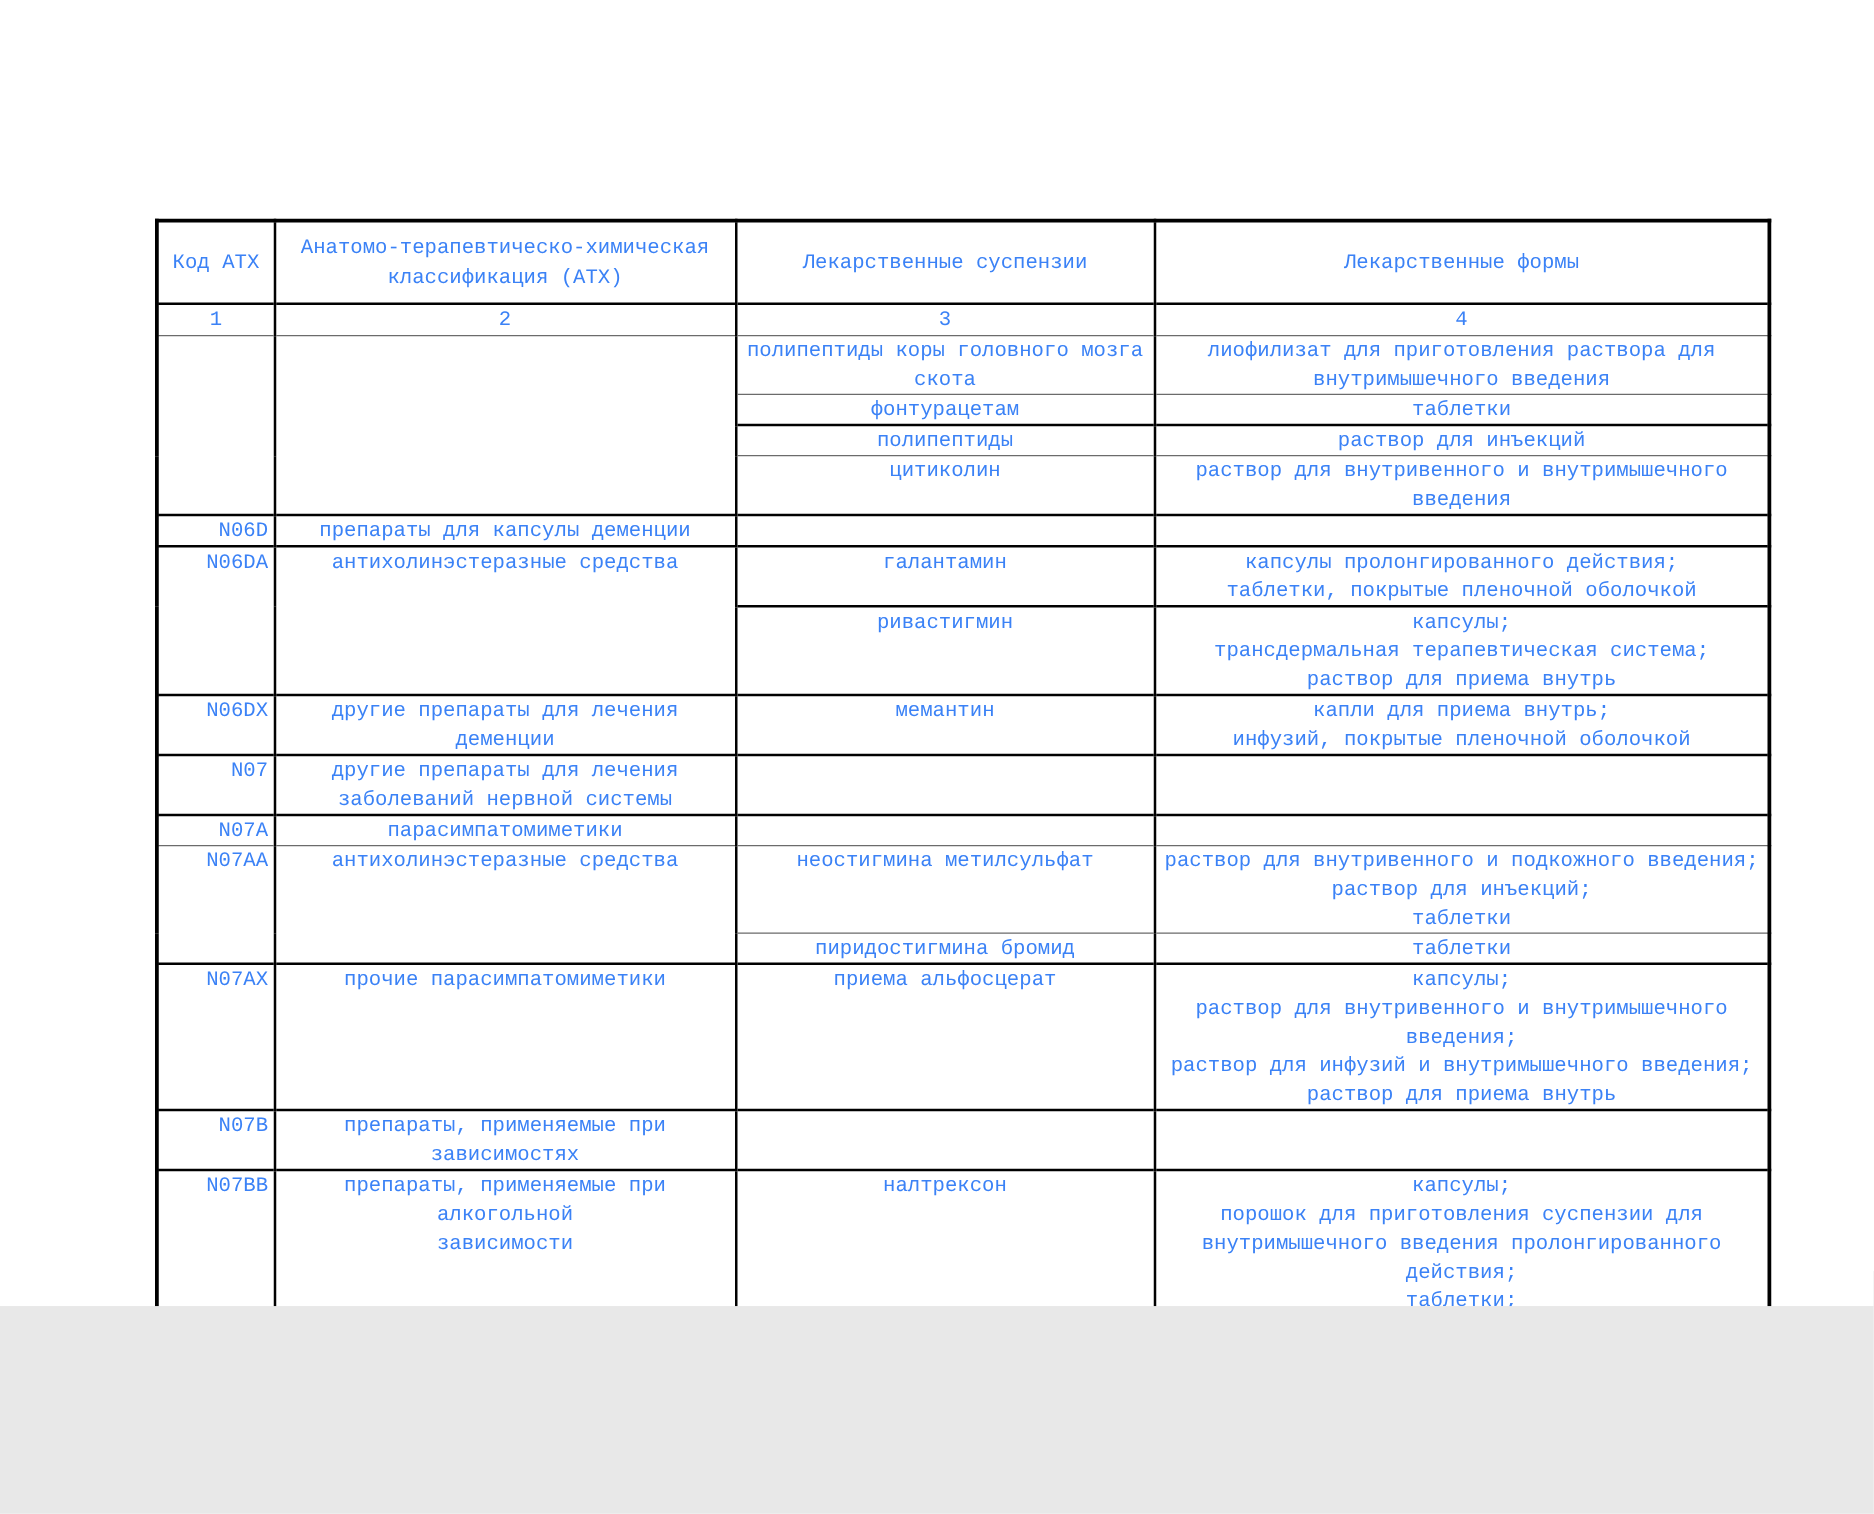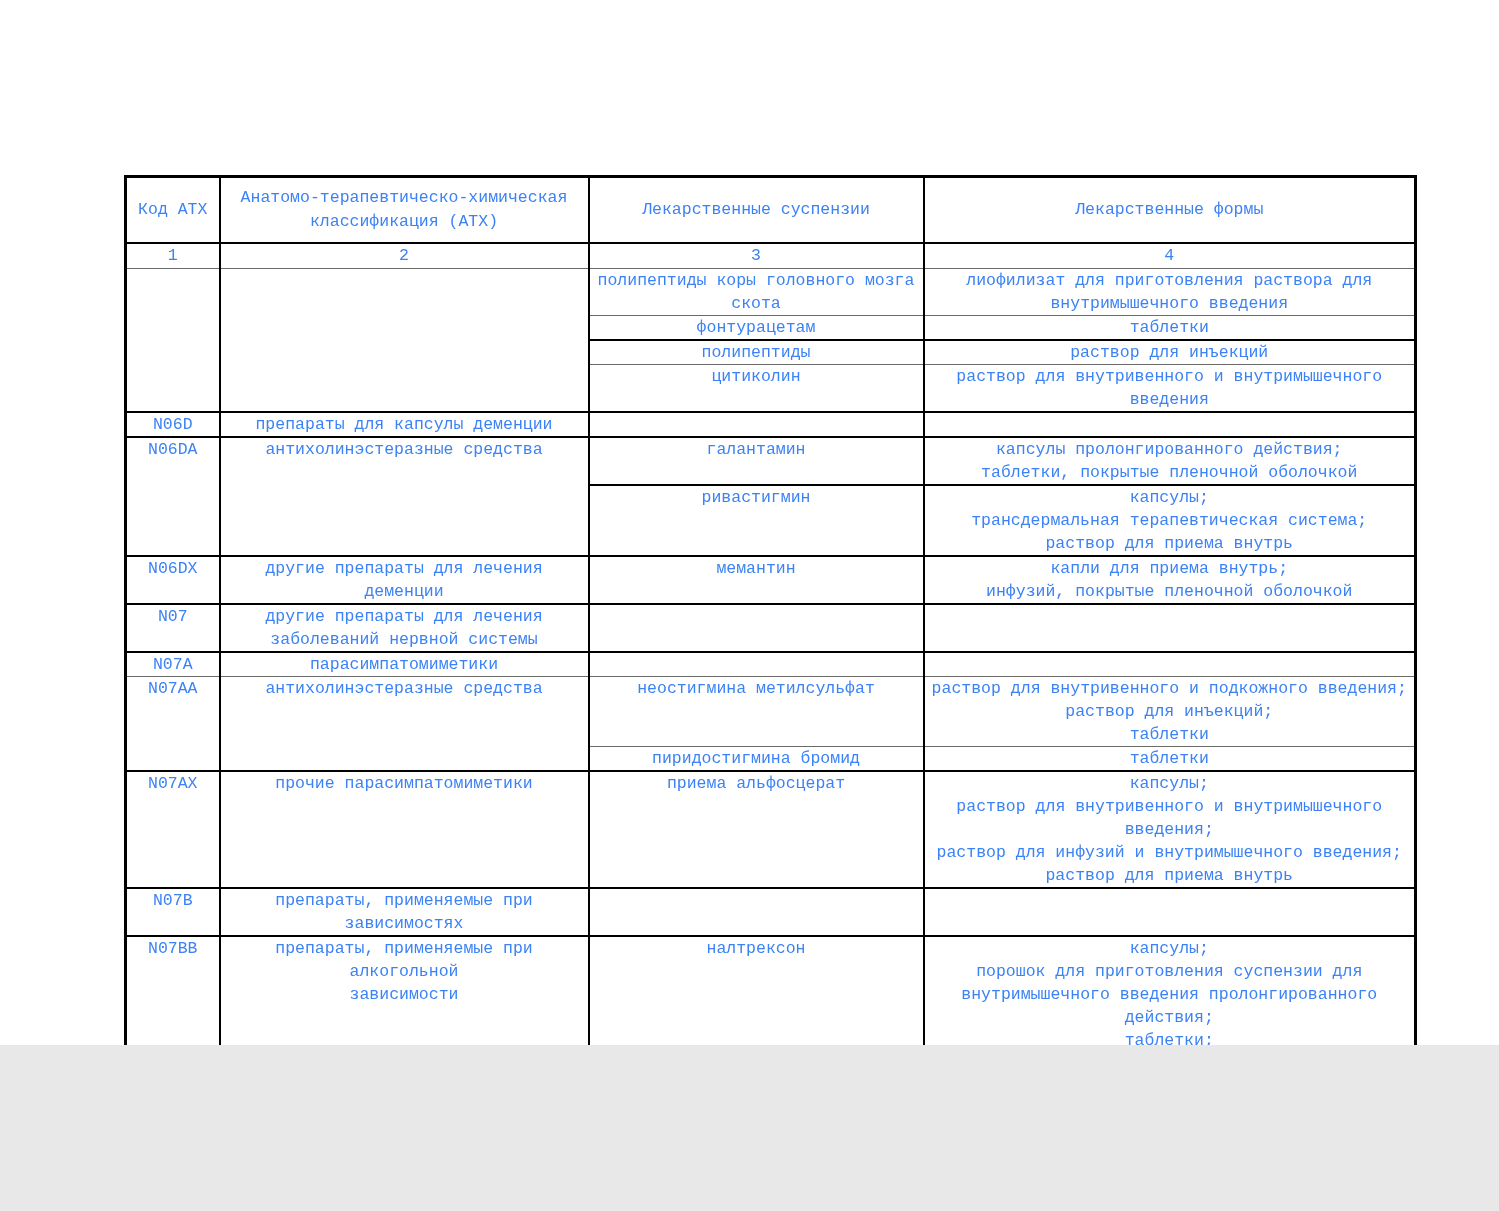--- a/index.html
+++ b/index.html
@@ -40,21 +40,21 @@
   th {
     text-align: center;
     vertical-align: middle;
     padding: 8px 6px;
     line-height: 24px;
   }
   tr.nums td {
     text-align: center;
     line-height: 24px;
   }
-  td.code { text-align: center; }
+  td.code { text-align: right; }
   tr.thin td { border-top: 1px solid #6b6b6b; }
 </style>
 </head>
 <body>
 
 <div class="page">
   <table class="atc">
     <colgroup>
         <col class="c1">
         <col class="c2">

